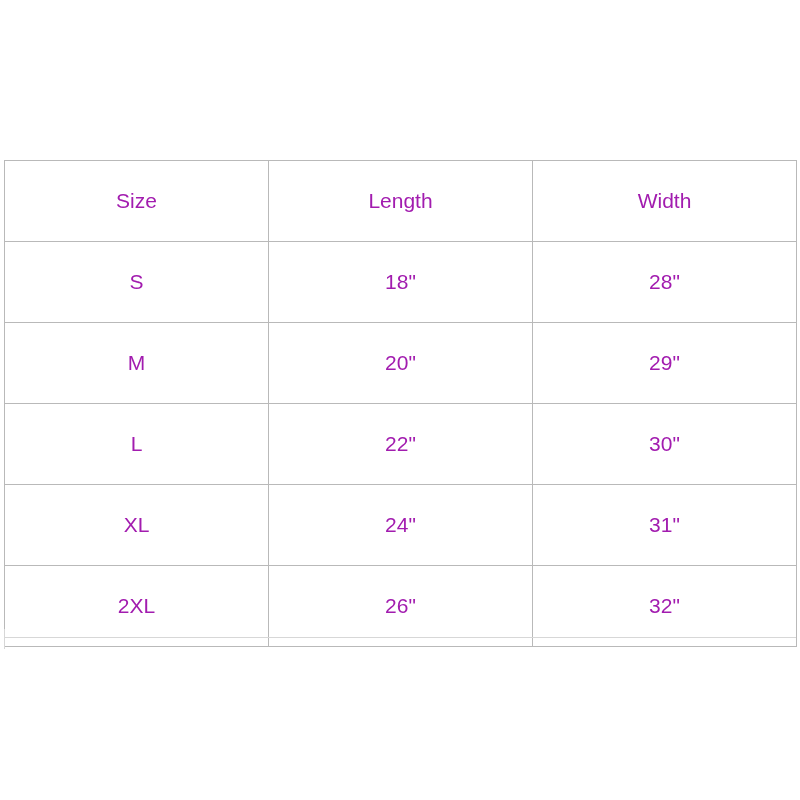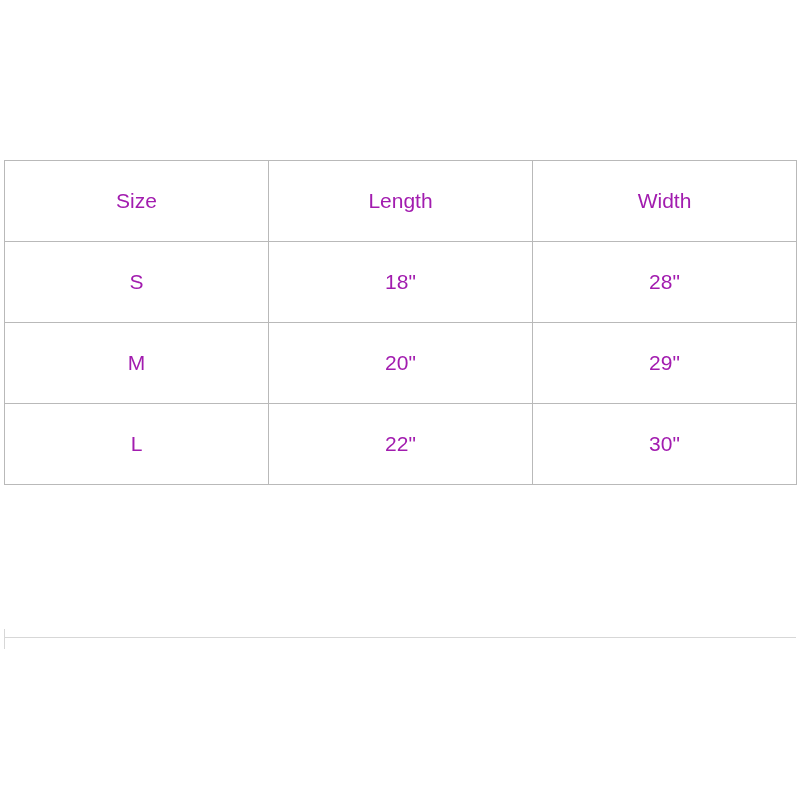--- a/index.html
+++ b/index.html
@@ -95,20 +95,30 @@
         <tr>
           <td>M</td>
           <td>20"</td>
           <td>29"</td>
         </tr>
         <tr>
           <td>L</td>
           <td>22"</td>
           <td>30"</td>
         </tr>
+        <tr>
+          <td>XL</td>
+          <td>24"</td>
+          <td>31"</td>
+        </tr>
+        <tr>
+          <td>2XL</td>
+          <td>26"</td>
+          <td>32"</td>
+        </tr>
       </tbody>
     </table>
   </div>
 
   <div class="tail-left"></div>
   <div class="tail-rule"></div>
 
 </div>
 
 </body></html>

